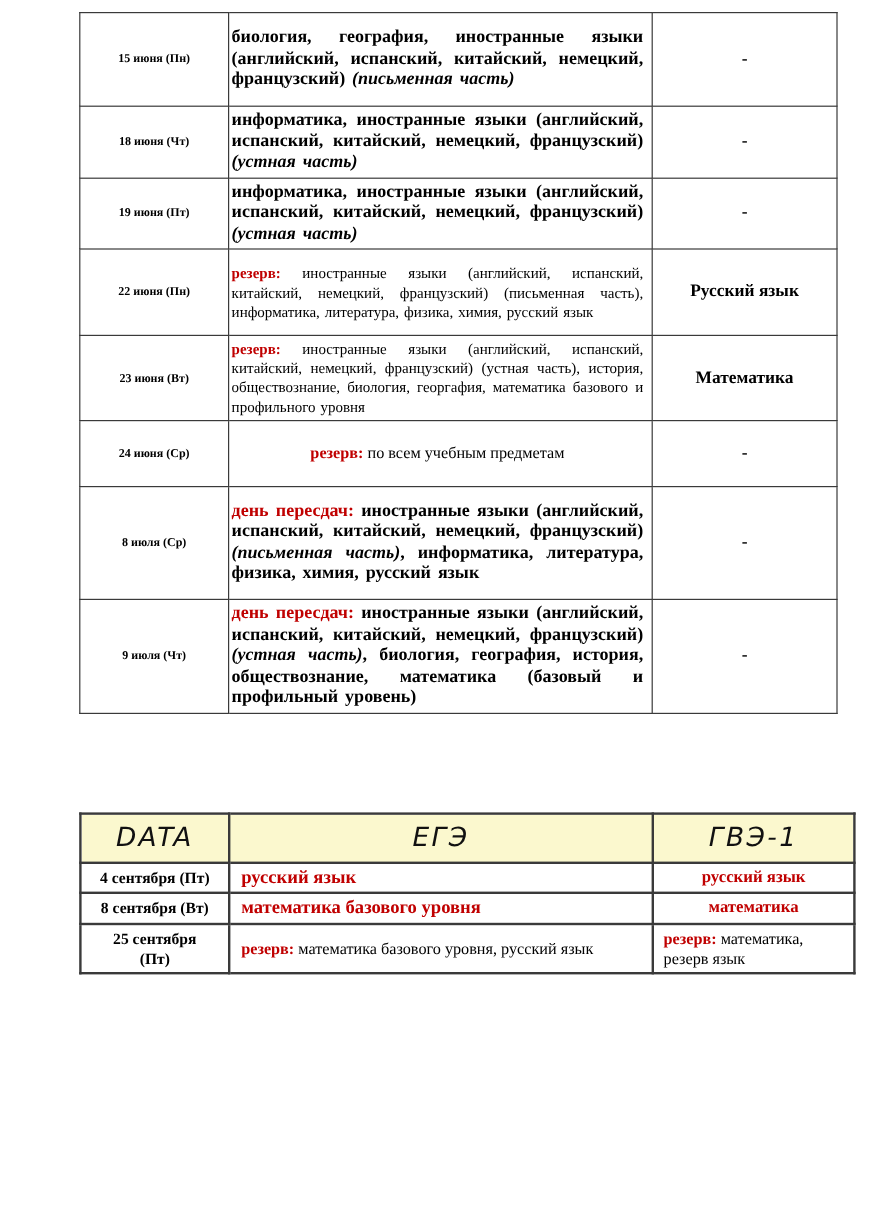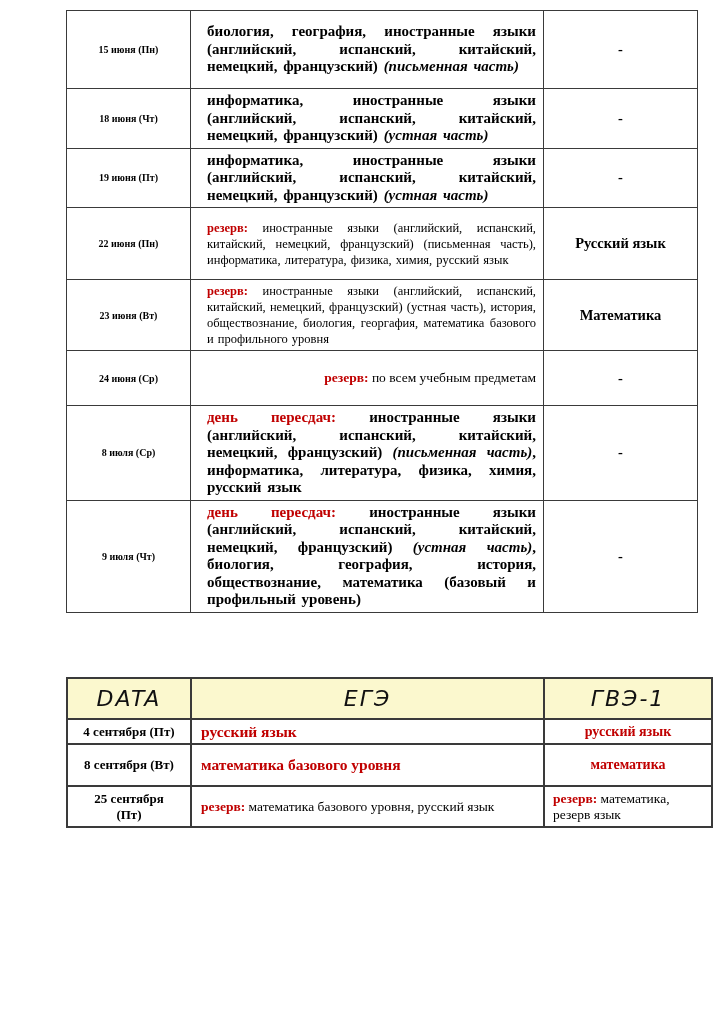--- a/index.html
+++ b/index.html
@@ -18,30 +18,30 @@
   .t2 td,.t2 th{border:2px solid #3a3a3a;margin-left:12px;}
 
   
   .date-cell{
     text-align:center;vertical-align:middle;
     font-weight:bold;font-size:10px;line-height:17px;
     padding:0 10px;
   }
   .content-cell{
     text-align:justify;vertical-align:middle;
-    padding:3px 7px 3px 16px;
+    padding:3px 7px 3px 2px;
   }
   .result-cell{
     text-align:center;vertical-align:middle;
     font-weight:bold;font-size:14.5px;
     padding:0 4px;
   }
   .bold-row .content-cell{font-weight:bold;font-size:15px;line-height:17.5px;word-spacing:2px;}
   .small-row .content-cell{font-weight:normal;font-size:12.5px;line-height:16px;word-spacing:1px;}
-  .mid-row .content-cell{font-weight:normal;font-size:13.5px;text-align:right;}
+  .mid-row .content-cell{font-weight:normal;font-size:13.5px;text-align:center;}
   .prefix{color:#c00000;font-weight:bold;}
   .it{font-style:italic;}
 
   
   .heading{
     position:absolute;left:66px;top:620px;width:645px;height:44px;
     text-align:center;
     font-family:"DejaVu Serif", serif;
     font-style:italic;font-weight:bold;
     font-size:27px;line-height:42px;
@@ -141,21 +141,21 @@
         <tr style="height:41px">
       <th>DATA</th>
       <th>ЕГЭ</th>
       <th>ГВЭ-1</th>
     </tr>
     <tr style="height:25px">
       <td class="date-cell">4 сентября (Пт)</td>
       <td class="ege-cell"><span class="red-entry">русский язык</span></td>
       <td class="gve-cell">русский язык</td>
     </tr>
-    <tr style="height:42px">
+    <tr style="height:26px">
       <td class="date-cell">8 сентября (Вт)</td>
       <td class="ege-cell"><span class="red-entry">математика базового уровня</span></td>
       <td class="gve-cell">математика</td>
     </tr>
     <tr style="height:41px">
       <td class="date-cell">25 сентября (Пт)</td>
       <td class="ege-cell"><span class="prefix">резерв: </span><span>математика базового уровня,  русский язык</span></td>
       <td class="gve-cell mixed"><span class="prefix">резерв: </span><span>математика, резерв язык</span></td>
     </tr>
   </tbody>

